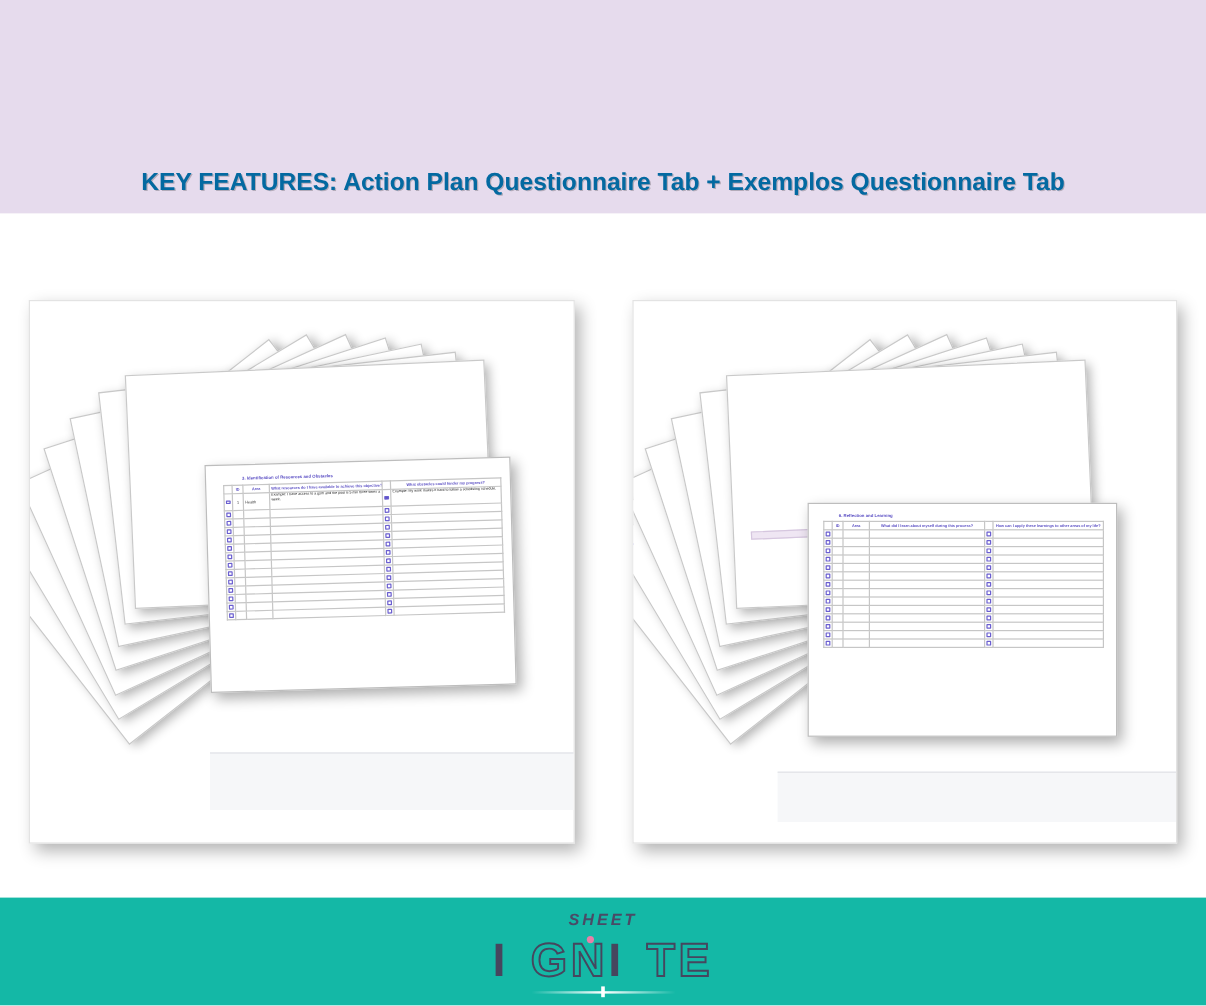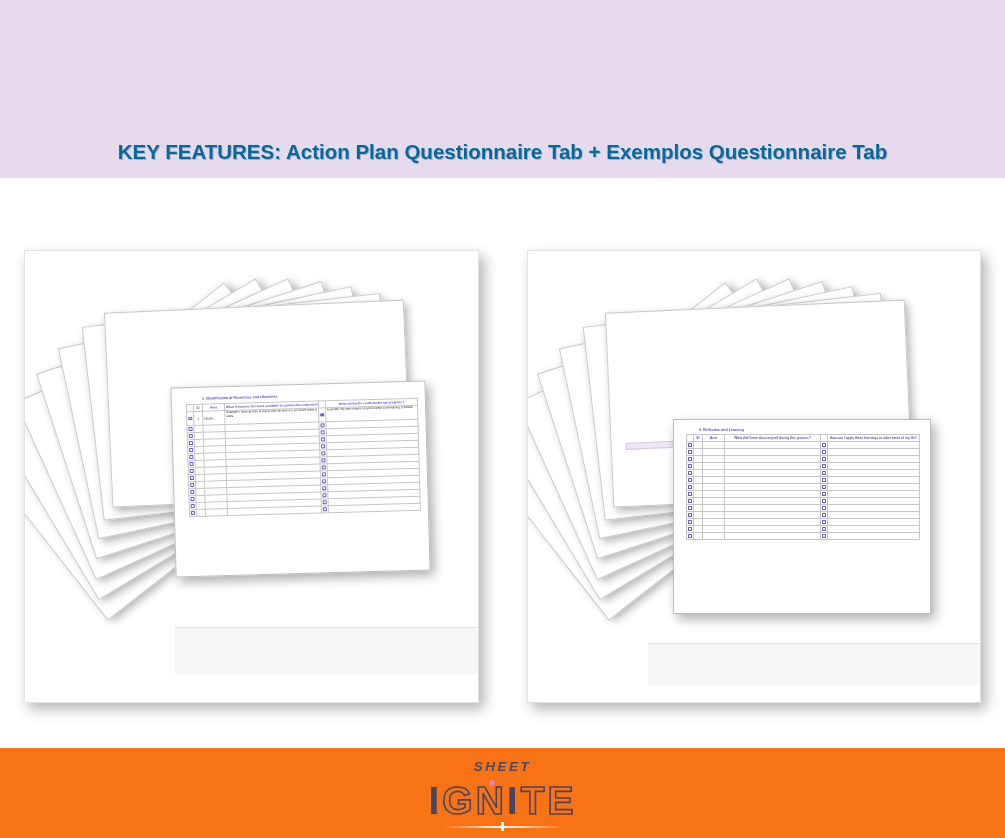--- a/index.html
+++ b/index.html
@@ -164,21 +164,21 @@
   .dropdown-pill.small .caret {
     border-left-width: 4.5px; border-right-width: 4.5px; border-top-width: 5.5px;
   }
 
   
   #footer-band {
     position: absolute;
     left: 0; top: 748px;
     width: 1005px;
     height: 90px;
-    background: #f97316;
+    background: #14b8a6;
     padding-left: 16px;
   }
   #brand-sheet {
     position: absolute;
     left: 0; top: 11px;
     width: 1005px;
     text-align: center;
     font-size: 13.5px;
     font-weight: bold;
     font-style: italic;
@@ -190,20 +190,21 @@
     left: 0; top: 31px;
     width: 1005px;
     text-align: center;
     font-size: 39px;
     font-weight: bold;
     letter-spacing: 3px;
     color: #46465e;
   }
   #brand-ignite .hollow {
     color: transparent;
+    margin-left: 18px;
     -webkit-text-stroke: 1.6px #46465e;
   }
   #logo-dot {
     position: absolute;
     left: 489px; top: 32px;
     width: 6px; height: 6px;
     border-radius: 50%;
     background: #e87fa8;
   }
   #logo-rule {

